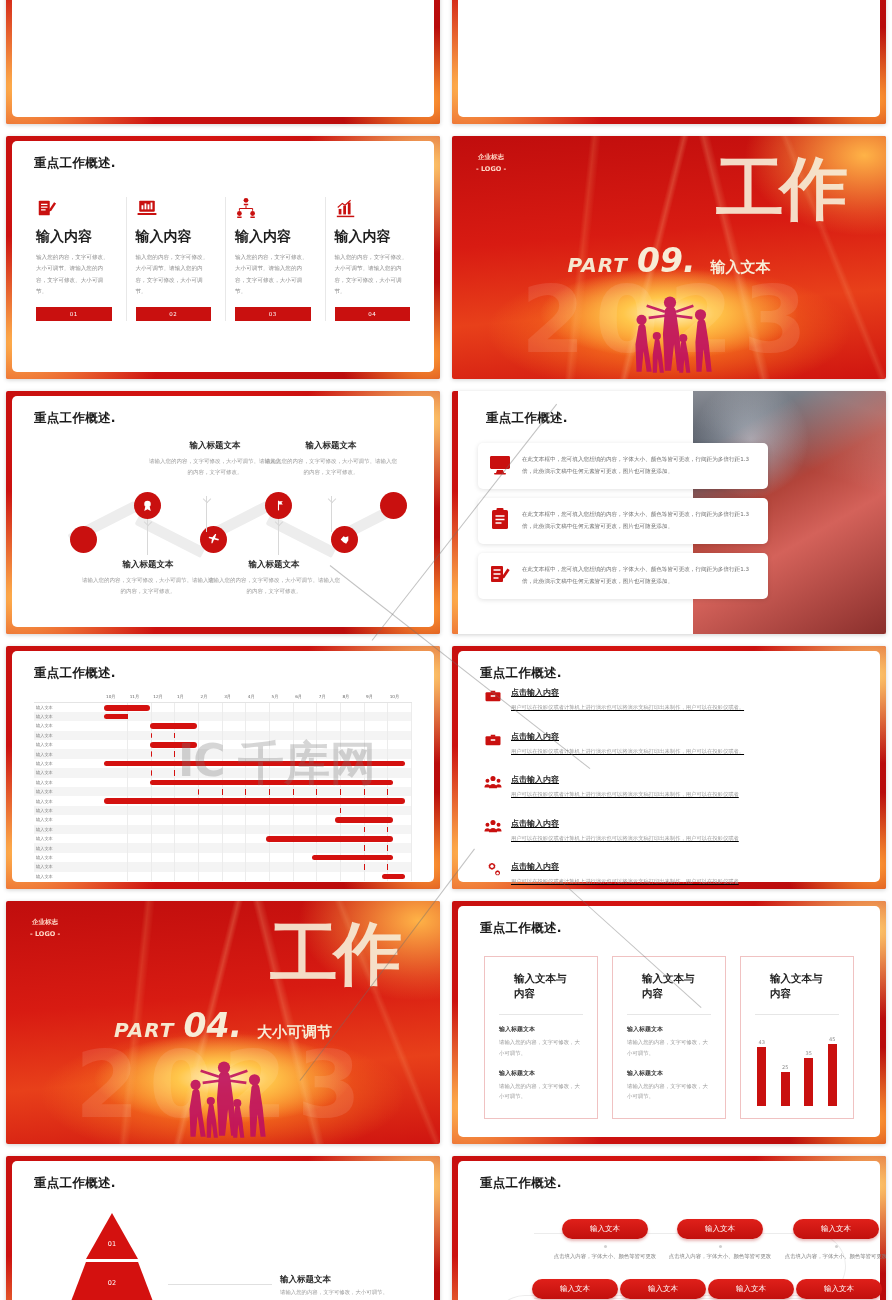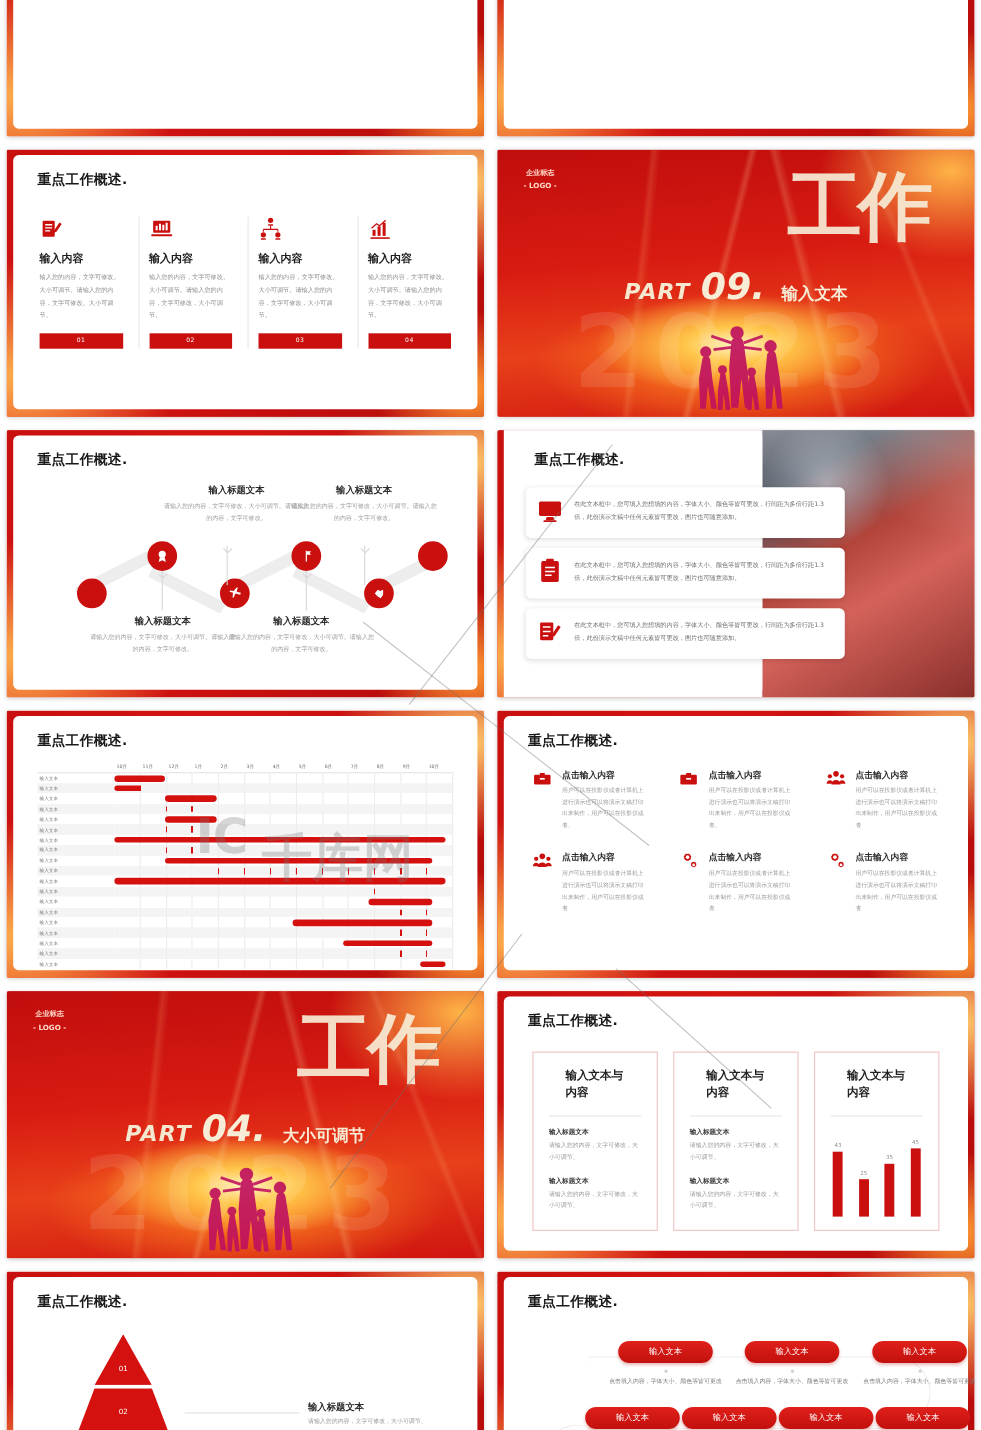--- a/index.html
+++ b/index.html
@@ -49,21 +49,21 @@
     position:absolute; left:22px; top:14px;
     font-size:12.5px; font-weight:bold; color:#1a1a1a;
     letter-spacing:.3px; white-space:nowrap;
   }
 
   
   .colgrid { position:absolute; left:24px; right:24px; top:56px; display:flex; gap:14px; }
   .col { flex:1; border-left:1px solid #e8e8e8; padding-left:9px; }
   .col:first-child{border-left:none;padding-left:0;}
   .col .ic { height:22px; color:#c9100f; margin-bottom:9px; }
-  .col h4 { font-size:10px; color:#1e1e1e; font-weight:bold; margin-bottom:6px; }
+  .col h4 { font-size:14px; color:#1e1e1e; font-weight:bold; margin-bottom:6px; }
   .col p { font-size:5.6px; color:#8e8e8e; line-height:2.05; margin-bottom:9px; }
   .numbar { background:#c9100f; color:#fff; font-size:5.5px; text-align:center; padding:4px 0; letter-spacing:.5px;}
 
   
   .cover { position:absolute; inset:0; overflow:hidden;
     background:
       radial-gradient(ellipse 48% 30% at 50% 73%, #fff3c4 0%, #ffc64a 22%, rgba(240,90,30,0) 62%),
       radial-gradient(ellipse 70% 45% at 50% 80%, #ff8a20 0%, rgba(220,40,20,0) 60%),
       radial-gradient(ellipse 50% 60% at 95% 8%, #ffb347 0%, rgba(230,60,30,0) 55%),
       linear-gradient(175deg,#c00d0d 0%,#d81b12 40%,#e8401a 68%,#cf1410 100%);
@@ -120,21 +120,21 @@
   
   .gantt{position:absolute;left:22px;right:22px;top:40px;bottom:14px;font-size:4.4px;}
   .gantt table{width:100%;border-collapse:collapse;table-layout:fixed;}
   .gantt th{font-size:4.2px;color:#666;font-weight:normal;padding:3px 0 3px 2px;text-align:left;border-bottom:1px solid #e4e4e4;}
   .gantt td{height:9.4px;border-right:1px solid #ececec;position:relative;}
   .gantt tr:nth-child(even) td{background:#f4f4f4;}
   .gantt td.lbl{font-size:4.2px;color:#777;border-right:none;padding-left:2px;white-space:nowrap;}
   .bar{position:absolute;top:2px;height:5.6px;background:#d4110f;border-radius:3px;}
 
   
-  .il{position:absolute;left:26px;right:26px;top:48px;display:grid;grid-template-columns:1fr 1fr 1fr;gap:18px 30px;}
+  .il{position:absolute;left:26px;right:26px;top:36px;display:grid;grid-template-columns:1fr;gap:18px 30px;text-decoration:underline;}
   .ilitem{display:flex;gap:9px;}
   .ilitem .ic{flex:0 0 18px;color:#c9100f;}
   .ilitem h5{font-size:8px;color:#2b2b2b;font-weight:bold;margin-bottom:4px;}
   .ilitem p{font-size:5.3px;color:#9a9a9a;line-height:2;}
 
   
   .bx{position:absolute;left:26px;right:26px;top:50px;bottom:18px;display:flex;gap:14px;}
   .box{flex:1;border:1px solid #f0c2c2;padding:14px 14px 10px;position:relative;}
   .box h3{font-size:10.5px;color:#222;font-weight:bold;line-height:1.45;margin-left:15px;}
   .boxdiv{height:1px;background:#e6e6e6;margin:13px 0 10px;}
@@ -1017,14 +1017,14 @@
   </div>
 
 </div>
 
 <div class="wm">
   <div class="wline" style="left:330px;top:565px;width:330px;transform:rotate(38deg);"></div>
   <div class="wline" style="left:372px;top:640px;width:300px;transform:rotate(-52deg);"></div>
   <div class="wline" style="left:300px;top:1080px;width:290px;transform:rotate(-53deg);"></div>
   <div class="wline" style="left:560px;top:880px;width:190px;transform:rotate(42deg);"></div>
   <div class="wtext" style="left:178px;top:735px;font-size:44px;letter-spacing:-1px;">IC</div>
-  <div class="wtext" style="left:238px;top:733px;font-size:46px;margin-top:16px;">千库网</div>
+  <div class="wtext" style="left:238px;top:733px;font-size:46px;">千库网</div>
 </div>
 
 </body></html>

